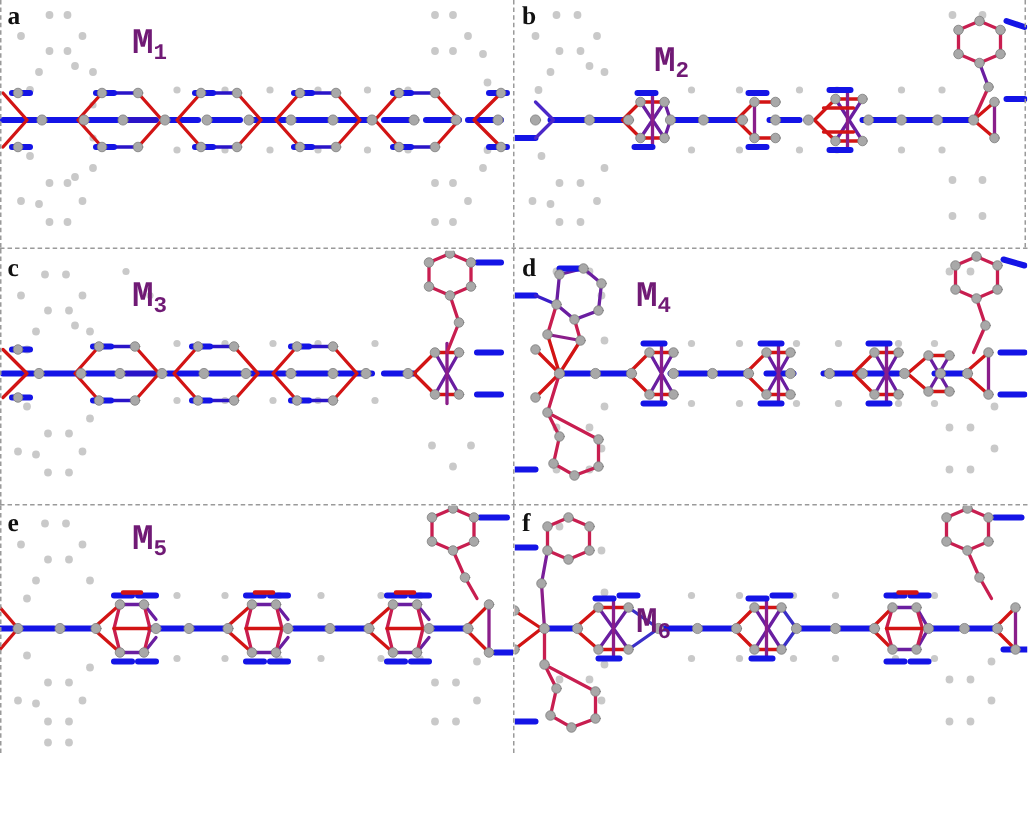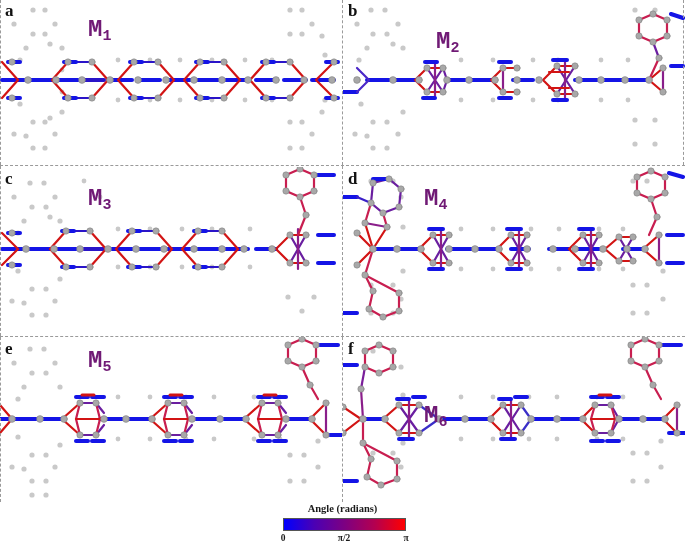--- a/index.html
+++ b/index.html
@@ -960,23 +960,14 @@
     <div class="divider-v" style="left:342px;top:0px;height:165px;"></div>
     <div class="divider-v" style="left:342px;top:166px;height:170px;"></div>
     <div class="divider-v" style="left:342px;top:337px;height:165px;"></div>
     <div class="divider-v" style="left:683px;top:0px;height:165px;"></div>
     <div class="divider-v" style="left:0px;top:0px;height:165px;"></div>
     <div class="divider-v" style="left:0px;top:166px;height:170px;"></div>
     <div class="divider-v" style="left:0px;top:337px;height:165px;"></div>
 
   </div>
 
-  <div class="cbar-wrap">
-    <div class="cbar-title">Angle (radians)</div>
-    <div class="cbar-bar"></div>
-    <div class="cbar-ticks">
-      <span class="tick" style="left:18px;">0</span>
-      <span class="tick" style="left:79px;">π/2</span>
-      <span class="tick" style="left:141px;">π</span>
-    </div>
-  </div>
 
 </div>
 
 </body></html>

